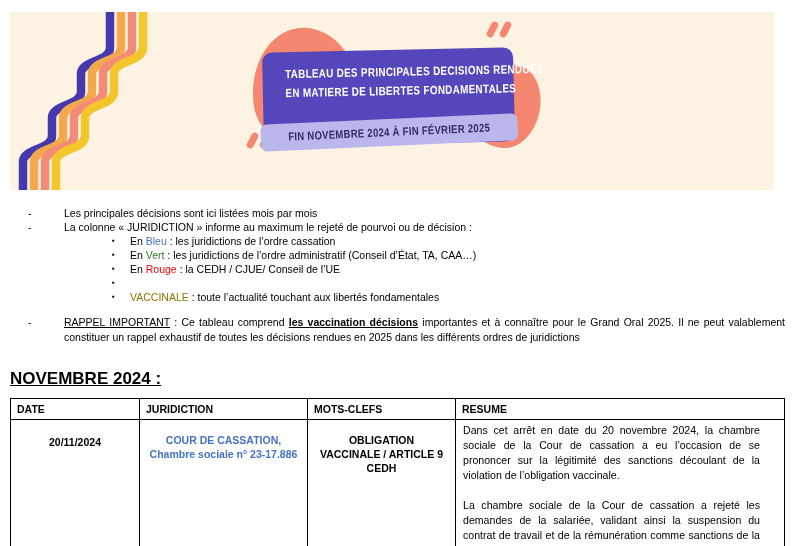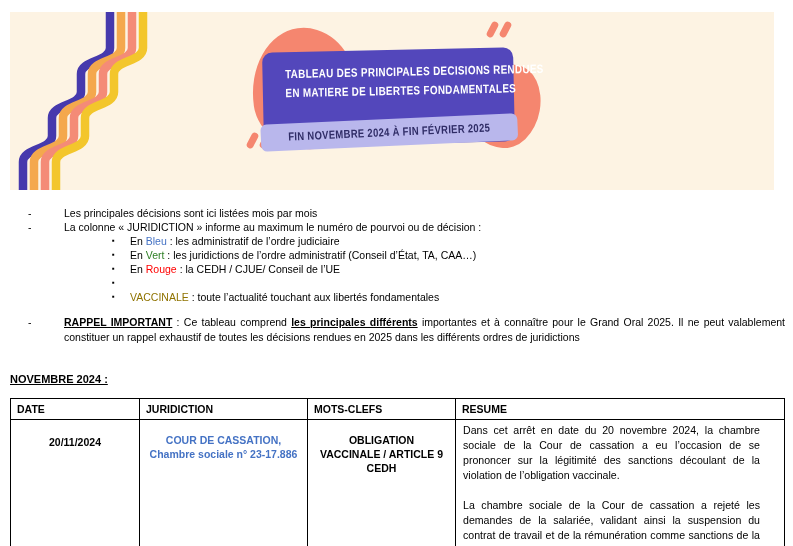--- a/index.html
+++ b/index.html
@@ -87,27 +87,27 @@
   }
   .bullet .btext { flex: 1; margin-left: 17px; }
   .legend-item { display: flex; }
   .legend-item .sq {
     flex: 0 0 18px; margin-left: 102px;
     font-size: 8px; line-height: 14px;
   }
   .legend-term { font-weight: normal; }
   .rappel { margin-top: 11px; line-height: 15px; }
   .rappel .btext { text-align: justify; }
-  .rappel-label { font-weight: bold; text-decoration: underline; }
+  .rappel-label { font-weight: normal; text-decoration: underline; }
   .rappel-emph { font-weight: bold; text-decoration: underline; }
 
   
   .month-heading {
     margin-top: 27px;
-    font-size: 11px; font-weight: bold; text-decoration: underline;
+    font-size: 17px; font-weight: bold; text-decoration: underline;
   }
 
   
   table.decisions {
     margin-top: 12px;
     border-collapse: collapse;
     width: 774px;
     table-layout: fixed;
   }
   table.decisions th, table.decisions td {
@@ -179,46 +179,46 @@
 
 <div class="intro">
 
   <div class="bullet">
     <span class="dash">-</span>
     <span class="btext">Les principales décisions sont ici listées mois par mois</span>
   </div>
 
   <div class="bullet">
     <span class="dash">-</span>
-    <span class="btext">La colonne « JURIDICTION » informe au maximum le numéro de pourvoi ou de décision :</span>
-  </div>
-
-  <div class="legend-item">
-    <span class="sq">▪</span>
-    <span><span>En </span><span class="legend-term" style="color: rgb(68, 114, 196);">Bleu</span><span> : les administratif de l’ordre judiciaire</span></span>
+    <span class="btext">La colonne « JURIDICTION » informe au maximum le rejeté de pourvoi ou de décision :</span>
+  </div>
+
+  <div class="legend-item">
+    <span class="sq">▪</span>
+    <span><span>En </span><span class="legend-term" style="color: rgb(68, 114, 196);">Bleu</span><span> : les juridictions de l’ordre cassation</span></span>
   </div>
   <div class="legend-item">
     <span class="sq">▪</span>
     <span><span>En </span><span class="legend-term" style="color: rgb(47, 128, 38);">Vert</span><span> : les juridictions de l’ordre administratif (Conseil d’État, TA, CAA…)</span></span>
   </div>
   <div class="legend-item">
     <span class="sq">▪</span>
     <span><span>En </span><span class="legend-term" style="color: rgb(255, 0, 0);">Rouge</span><span> : la CEDH / CJUE/ Conseil de l’UE</span></span>
   </div>
   <div class="legend-item">
     <span class="sq">▪</span>
   </div>
   <div class="legend-item">
     <span class="sq">▪</span>
     <span><span></span><span class="legend-term" style="color: rgb(143, 115, 0);">VACCINALE</span><span> : toute l’actualité touchant aux libertés fondamentales</span></span>
   </div>
 
   <div class="bullet rappel">
     <span class="dash">-</span>
-    <span class="btext"><span class="rappel-label">RAPPEL IMPORTANT</span><span> : </span><span>Ce tableau comprend </span><span class="rappel-emph">les principales différents</span><span> importantes et à connaître pour le Grand Oral 2025. Il ne peut valablement constituer un rappel exhaustif de toutes les décisions rendues en 2025 dans les différents ordres de juridictions</span></span>
+    <span class="btext"><span class="rappel-label">RAPPEL IMPORTANT</span><span> : </span><span>Ce tableau comprend </span><span class="rappel-emph">les vaccination décisions</span><span> importantes et à connaître pour le Grand Oral 2025. Il ne peut valablement constituer un rappel exhaustif de toutes les décisions rendues en 2025 dans les différents ordres de juridictions</span></span>
   </div>
 
   <div class="month-heading">NOVEMBRE 2024 :</div>
 
   <table class="decisions">
     <colgroup>
       <col class="c-date">
         <col class="c-jur">
         <col class="c-mot">
         <col class="c-res">

